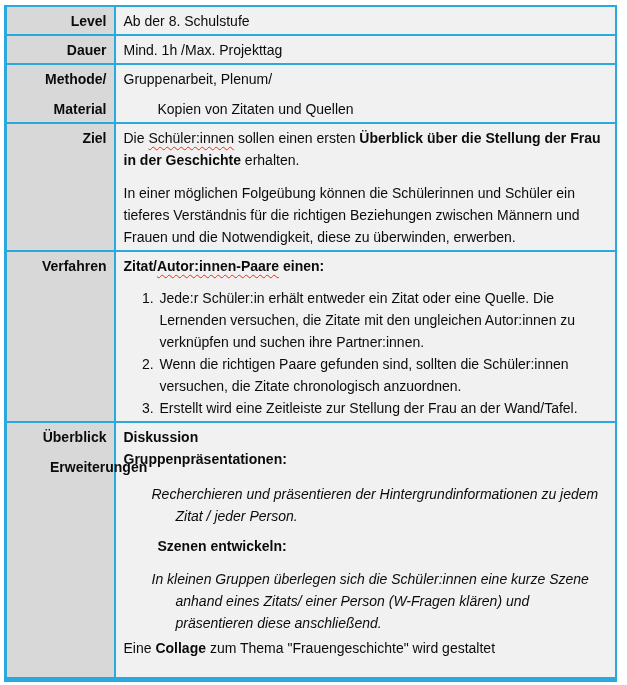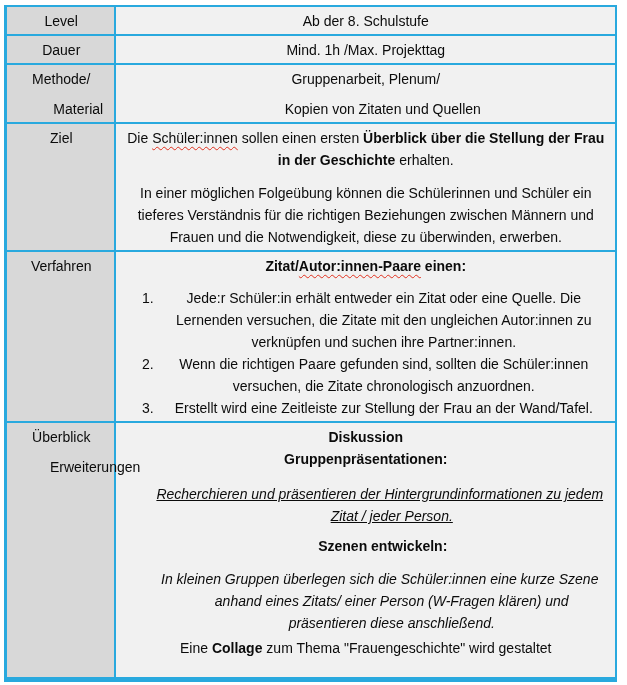--- a/index.html
+++ b/index.html
@@ -28,41 +28,40 @@
     border:2px solid var(--border);
     border-left-width:3px;
     border-bottom-width:5px;
   }
   th,td{
     border:2px solid var(--border);
     vertical-align:top;
     font-size:14px;
     line-height:22px;
     padding:3px 7px 2px 8px;
-    text-align:center;
   }
   th{
     background:var(--header-bg);
-    text-align:center;
-    font-weight:normal;
+    text-align:right;
+    font-weight:bold;
     padding-left:9px;
   }
   td{background:var(--cell-bg);}
   tr.r-level  >*{height:26px;}
   tr.r-dauer  >*{height:26px;}
   tr.r-methode>*{height:54px;}
   tr.r-ziel   >*{height:100px;margin-top:48px;}
   tr.r-verf   >*{height:168px;}
   tr.r-erw    >*{height:257px;}
   p{margin:0;}
   .b{font-weight:bold;}
   .i{font-style:italic;}
   .gap8{margin-top:8px;margin-left:34px;}
   .gap11{margin-top:11px;}
-  .gap13{margin-top:13px;text-decoration:underline;}
+  .gap13{margin-top:13px;}
   .gap22{}
   .gap3{margin-top:3px;}
   .misspell{
     text-decoration-line:underline;
     text-decoration-style:wavy;
     text-decoration-color:var(--squiggle);
     text-decoration-thickness:1px;
     text-underline-offset:3px;
   }
   ol.steps{

